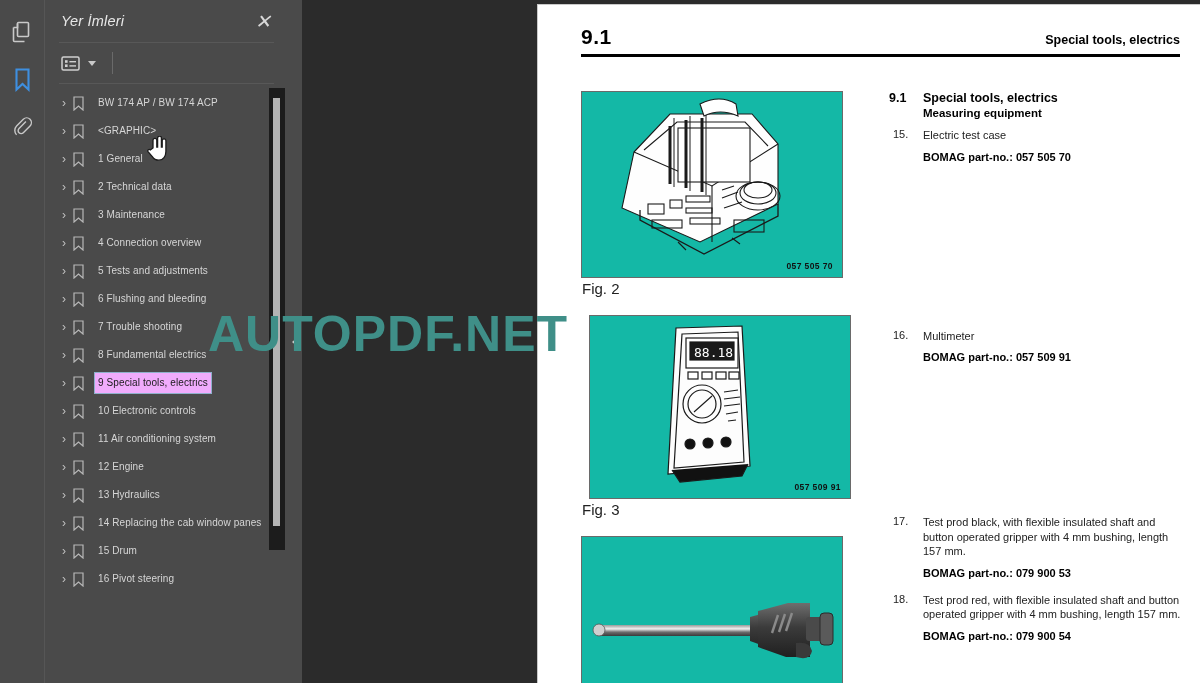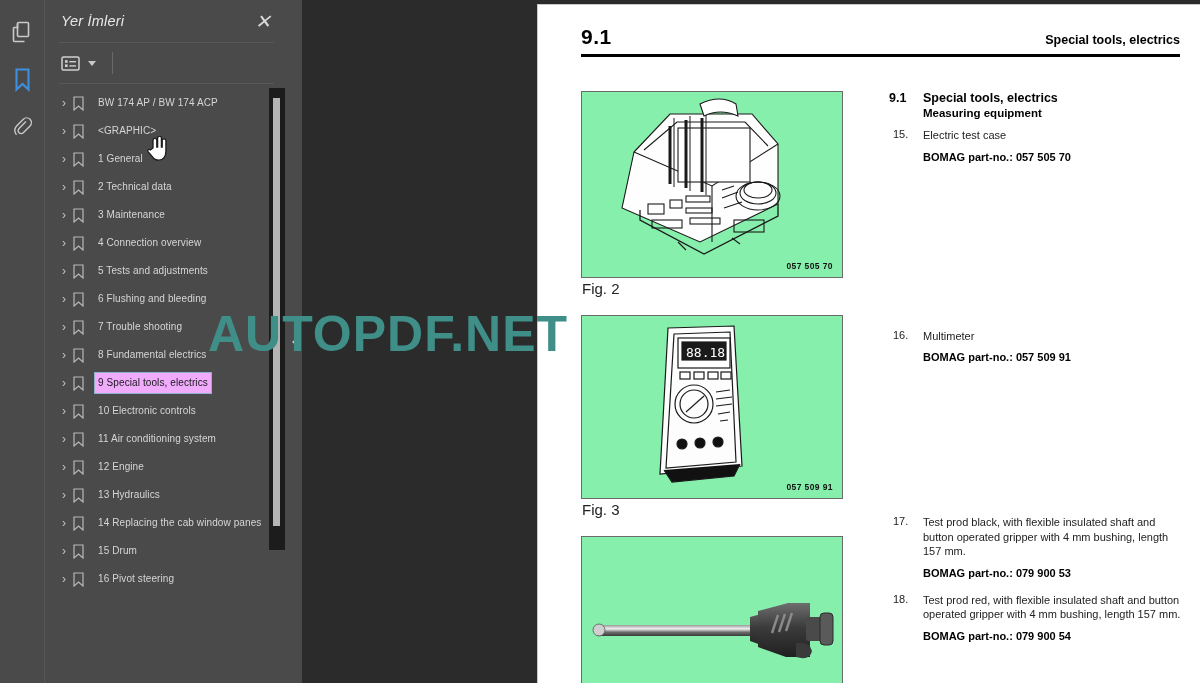--- a/index.html
+++ b/index.html
@@ -137,24 +137,24 @@
   .rh-title { font-size: 12.5px; font-weight: bold; color: #000; }
   .rh-rule { height: 3px; background: #000; margin-top: 5px; }
 
   
   .body { position: absolute; left: 43px; top: 86px; right: 18px; display: flex; }
   .col-figs { width: 264px; flex: none; }
   .col-text { flex: 1 1 auto; padding-left: 44px; }
 
   .figbox {
     width: 262px; border: 1px solid #6a6a6a;
-    background: #86efac; position: relative;
+    background: #14b8a6; position: relative;
   }
   .fig1 { height: 187px; }
-  .fig2 { height: 184px; }
+  .fig2 { height: 184px; margin-left: 8px; }
   .fig3 { height: 178px; }
   .fig-pn {
     position: absolute; right: 9px; bottom: 6px;
     font-size: 8.5px; font-weight: bold; color: #111;
     letter-spacing: .4px; font-family: "Liberation Sans", sans-serif;
   }
   .fig-cap {
     font-size: 15px; color: #222; margin: 2px 0 18px 1px;
     font-family: "Liberation Sans", sans-serif;
   }

